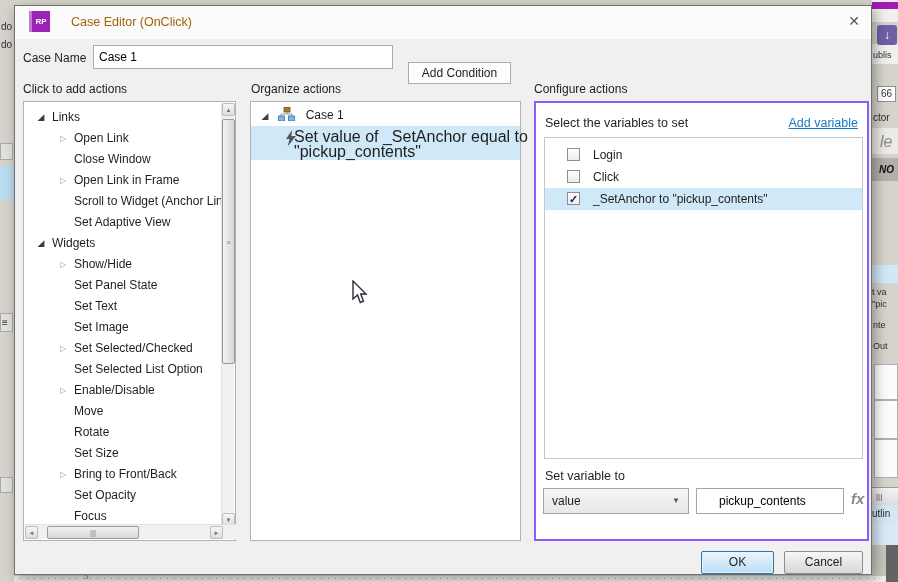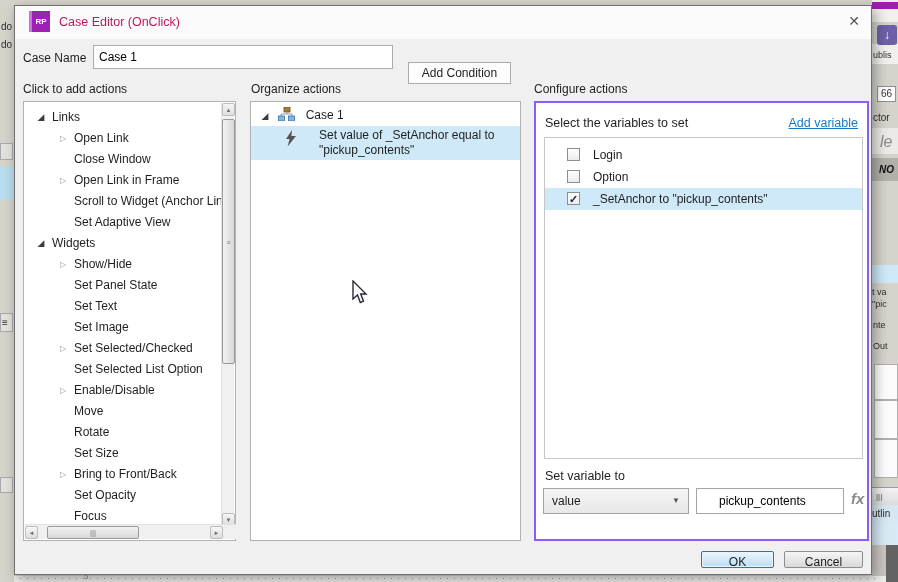--- a/index.html
+++ b/index.html
@@ -19,21 +19,21 @@
   .gray { color:#8a8a8a; }
   .bold { font-weight:bold; color:#111;font-style:italic; }
   .italic-gray { font-style:italic; font-size:16px; color:#8d8d8d; }
   .boxed { background:#fff; border:1px solid #8f8f8f; padding:0 3px; font-size:10px; line-height:14px; }
   .arrow-icon { width:20px; height:20px; background:#6f5fa6; color:#fff; border-radius:3px; text-align:center; line-height:20px; font-size:12px; }
 
   
   #dialog { left:14px; top:5px; width:858px; height:570px; background:#f0f0f0; border:1px solid #707070; box-shadow:3px 4px 12px rgba(0,0,0,.35); }
   #titlebar { left:0; top:0; width:100%; height:33px; background:#fbfbfb; }
   #rp-icon { left:14px; top:5px; width:21px; height:21px; background:#9b22b3; color:#fff; font-size:8px; font-weight:bold; text-align:center; line-height:21px; border-left:3px solid #c37ad3; }
-  #title-text { left:44px; top:9px; font-size:12.5px; color:#be185d; }
+  #title-text { left:56px; top:9px; font-size:12.5px; color:#a16207; }
   #close-x { right:4px; top:3px; width:26px; height:24px; text-align:center; line-height:24px; font-size:14px; color:#555; cursor:pointer; }
 
   #case-name-label { left:8px; top:45px; }
   #case-name-input { left:78px; top:39px; width:300px; height:24px; background:#fff; border:1px solid #ababab; font-size:12px; padding:0 5px; font-family:"Liberation Sans",sans-serif; }
   #add-condition-btn { left:393px; top:56px; width:103px; height:22px; background:#fdfdfd; border:1px solid #acacac; font-size:12px; text-align:center; line-height:20px; cursor:pointer; }
 
   .col-header { top:76px; font-size:12px; color:#1e1e1e; }
   #hdr-add { left:8px; } #hdr-org { left:236px; } #hdr-cfg { left:519px; }
 
   
@@ -56,40 +56,40 @@
   .grip-v { font-size:7px; line-height:6px; letter-spacing:0; }
 
   
   #organize-panel { left:235px; top:95px; width:271px; height:440px; background:#fff; border:1px solid #b2b2b2; }
   #case-row { left:0; top:4px; width:100%; height:18px; line-height:18px; }
   #case-row .expander { display:inline-block; width:12px; margin-left:8px; font-size:9px; color:#3b3b3b; text-align:center; }
   #case-icon { display:inline-block; width:17px; height:14px; vertical-align:-2px; margin-left:4px; }
   #case-label { padding-left:7px; }
   #action-row { left:0; top:24px; width:269px; height:34px; background:#cfe9f8; }
   #bolt-icon { position:absolute; left:34px; top:4px; }
-  .action-text { position:absolute; left:68px; font-size:12px; color:#1e1e1e; white-space:nowrap; }
+  .action-text { position:absolute; left:43px; font-size:16px; color:#1e1e1e; white-space:nowrap; }
   #action-line1 { top:2px; } #action-line2 { top:17px; }
 
   
   #configure-panel { left:519px; top:95px; width:335px; height:440px; background:#fff; border:2px solid #8b5cf6; }
   #select-vars-label { left:9px; top:13px; font-size:12.5px; }
   #add-variable-link { right:9px; top:13px; color:#1779c4; text-decoration:underline; font-size:12.5px; cursor:pointer; }
   #variables-list { left:8px; top:34px; width:319px; height:322px; background:#fff; border:1px solid #c6c6c6; overflow:hidden; padding-top:6px; }
   .vrow { height:22px; line-height:22px; position:relative; white-space:nowrap; }
   .vrow.sel { background:#cfe9f8; }
   .cb { position:absolute; left:22px; top:4px; width:13px; height:13px; background:linear-gradient(#fefefe,#ececec); border:1px solid #8e8e8e; font-size:11px; line-height:12px; text-align:center; color:#21215a; font-weight:bold; }
   .vlabel { padding-left:48px; }
   #set-var-label { left:9px; top:366px; font-size:12.5px; }
   #method-select { left:7px; top:385px; width:146px; height:26px; background:linear-gradient(#f5f5f5,#e8e8e8); border:1px solid #a5a5a5; line-height:24px; padding-left:8px; cursor:pointer; }
   #method-caret { position:absolute; right:8px; top:0; font-size:8px; color:#555; line-height:24px; }
   #value-input { left:160px; top:385px; width:148px; height:26px; background:#fff; border:1px solid #a5a5a5; font-size:12px; padding:0 22px; font-family:"Liberation Sans",sans-serif; }
   #fx-button { left:315px; top:387px; font-size:15px; font-weight:bold; font-style:italic; color:#8a8a8a; cursor:pointer; }
 
   
-  .btn { position:absolute; top:545px; height:17px; font-size:12px; text-align:center; line-height:21px; border-radius:2px; cursor:pointer; }
+  .btn { position:absolute; top:545px; height:23px; font-size:12px; text-align:center; line-height:21px; border-radius:2px; cursor:pointer; }
   #ok-btn { left:686px; width:73px; background:linear-gradient(#eaf6fd,#bcdcf4); border:1px solid #2f73a8; box-shadow:inset 0 0 0 1px #e9f4fb; }
   #cancel-btn { left:769px; width:79px; background:linear-gradient(#f6f6f6,#d8d8d8); border:1px solid #8e8e8e; }
 
   
   #cursor { left:352px; top:280px; width:18px; height:26px; pointer-events:none; }
 
   
   #bottom-strip { left:14px; top:576px; width:872px; height:6px; background:#efede9; }
   #ruler-dots { left:20px; top:578px; width:860px; height:1px; background:repeating-linear-gradient(90deg,#7aa0c4 0 1px,transparent 1px 7px); }
 </style>
@@ -207,21 +207,21 @@
       <div class="action-text" id="action-line1">Set value of _SetAnchor equal to</div>
       <div class="action-text" id="action-line2">"pickup_contents"</div>
     </div>
   </div>
 
   <div class="abs" id="configure-panel">
     <div class="abs" id="select-vars-label">Select the variables to set</div>
     <div class="abs" id="add-variable-link">Add variable</div>
     <div class="abs" id="variables-list">
         <div class="vrow"><span class="cb"></span><span class="vlabel">Login</span></div>
-        <div class="vrow"><span class="cb"></span><span class="vlabel">Option</span></div>
+        <div class="vrow"><span class="cb"></span><span class="vlabel">Click</span></div>
         <div class="vrow sel"><span class="cb checked">✓</span><span class="vlabel">_SetAnchor to "pickup_contents"</span></div>
       </div>
     <div class="abs" id="set-var-label">Set variable to</div>
     <div class="abs" id="method-select">
       <span>value</span>
       <span id="method-caret">▼</span>
     </div>
     <input class="abs" id="value-input" value="pickup_contents" style="">
     <div class="abs" id="fx-button">fx</div>
   </div>

